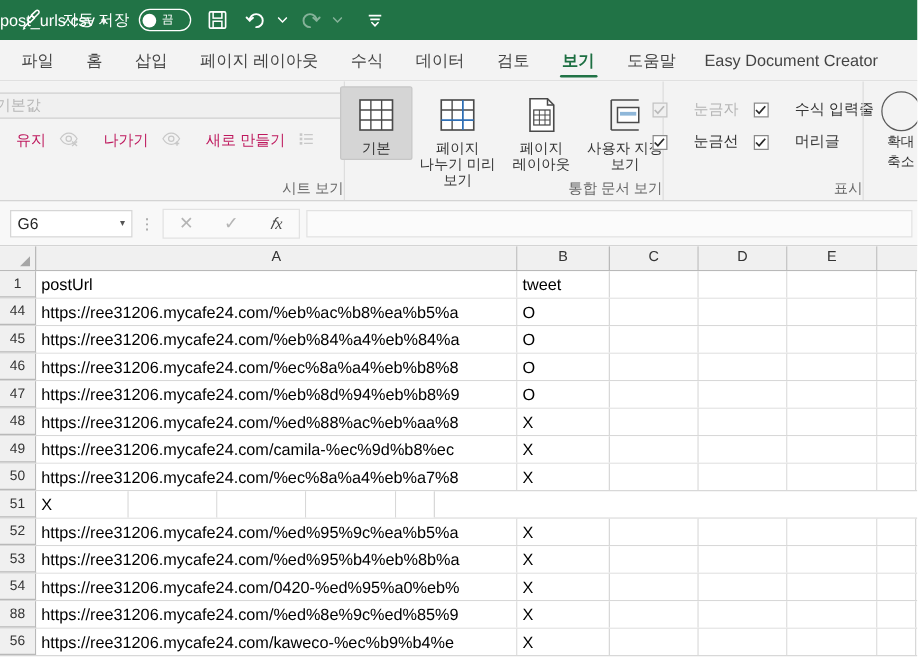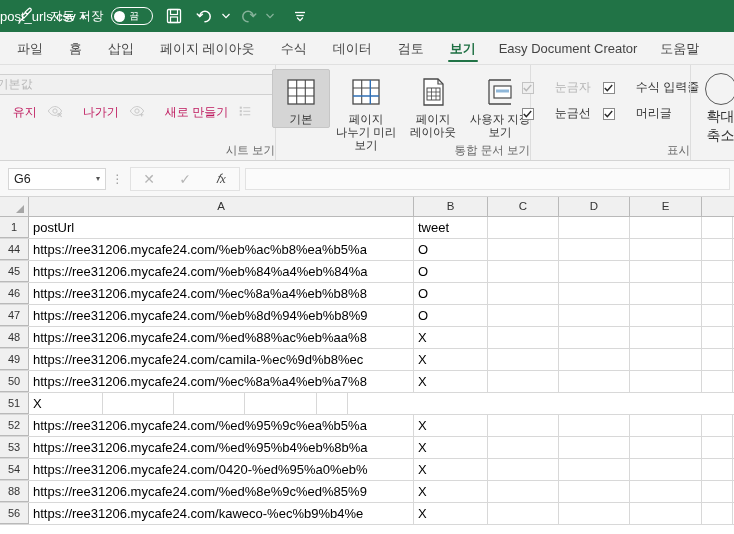--- a/index.html
+++ b/index.html
@@ -118,21 +118,21 @@
   
   .g-zoom{width:60px;}
   .zoom-btn{
     display:flex;flex-direction:column;align-items:center;padding-top:4px;
     width:56px;
   }
   .zoom-circle{
     width:32px;height:32px;border:1.6px solid #5a5a5a;border-radius:50%;
     box-sizing:border-box;
   }
-  .zoom-lbl{font-size:14px;color:#333333;text-align:center;line-height:1.15;margin-top:3px;}
+  .zoom-lbl{font-size:11px;color:#333333;text-align:center;line-height:1.15;margin-top:3px;}
 
   
   .formulabar{
     height:36px;background:#f8f8f8;display:flex;align-items:center;
     border-bottom:1px solid #d4d4d4;padding:0 4px;box-sizing:border-box;
   }
   .namebox{
     width:98px;height:22px;border:1px solid #d6d6d6;background:#ffffff;
     font-size:12.5px;color:#222222;display:flex;align-items:center;
     justify-content:space-between;padding:0 5px;box-sizing:border-box;margin-left:4px;
@@ -263,22 +263,22 @@
 
   <div class="tabbar">
     <div class="tab">파일</div>
     <div class="tab">홈</div>
     <div class="tab">삽입</div>
     <div class="tab">페이지 레이아웃</div>
     <div class="tab">수식</div>
     <div class="tab">데이터</div>
     <div class="tab">검토</div>
     <div class="tab active">보기</div>
+    <div class="tab">도움말</div>
     <div class="tab plain">Easy Document Creator</div>
-    <div class="tab">도움말</div>
   </div>
 
   <div class="ribbon">
 
     <div class="group g-sheetview">
       <div class="sv-combo">
         <span class="cv">기본값</span>
         <span style="font-size:10px;">⌄</span>
       </div>
       <div class="sv-row">

